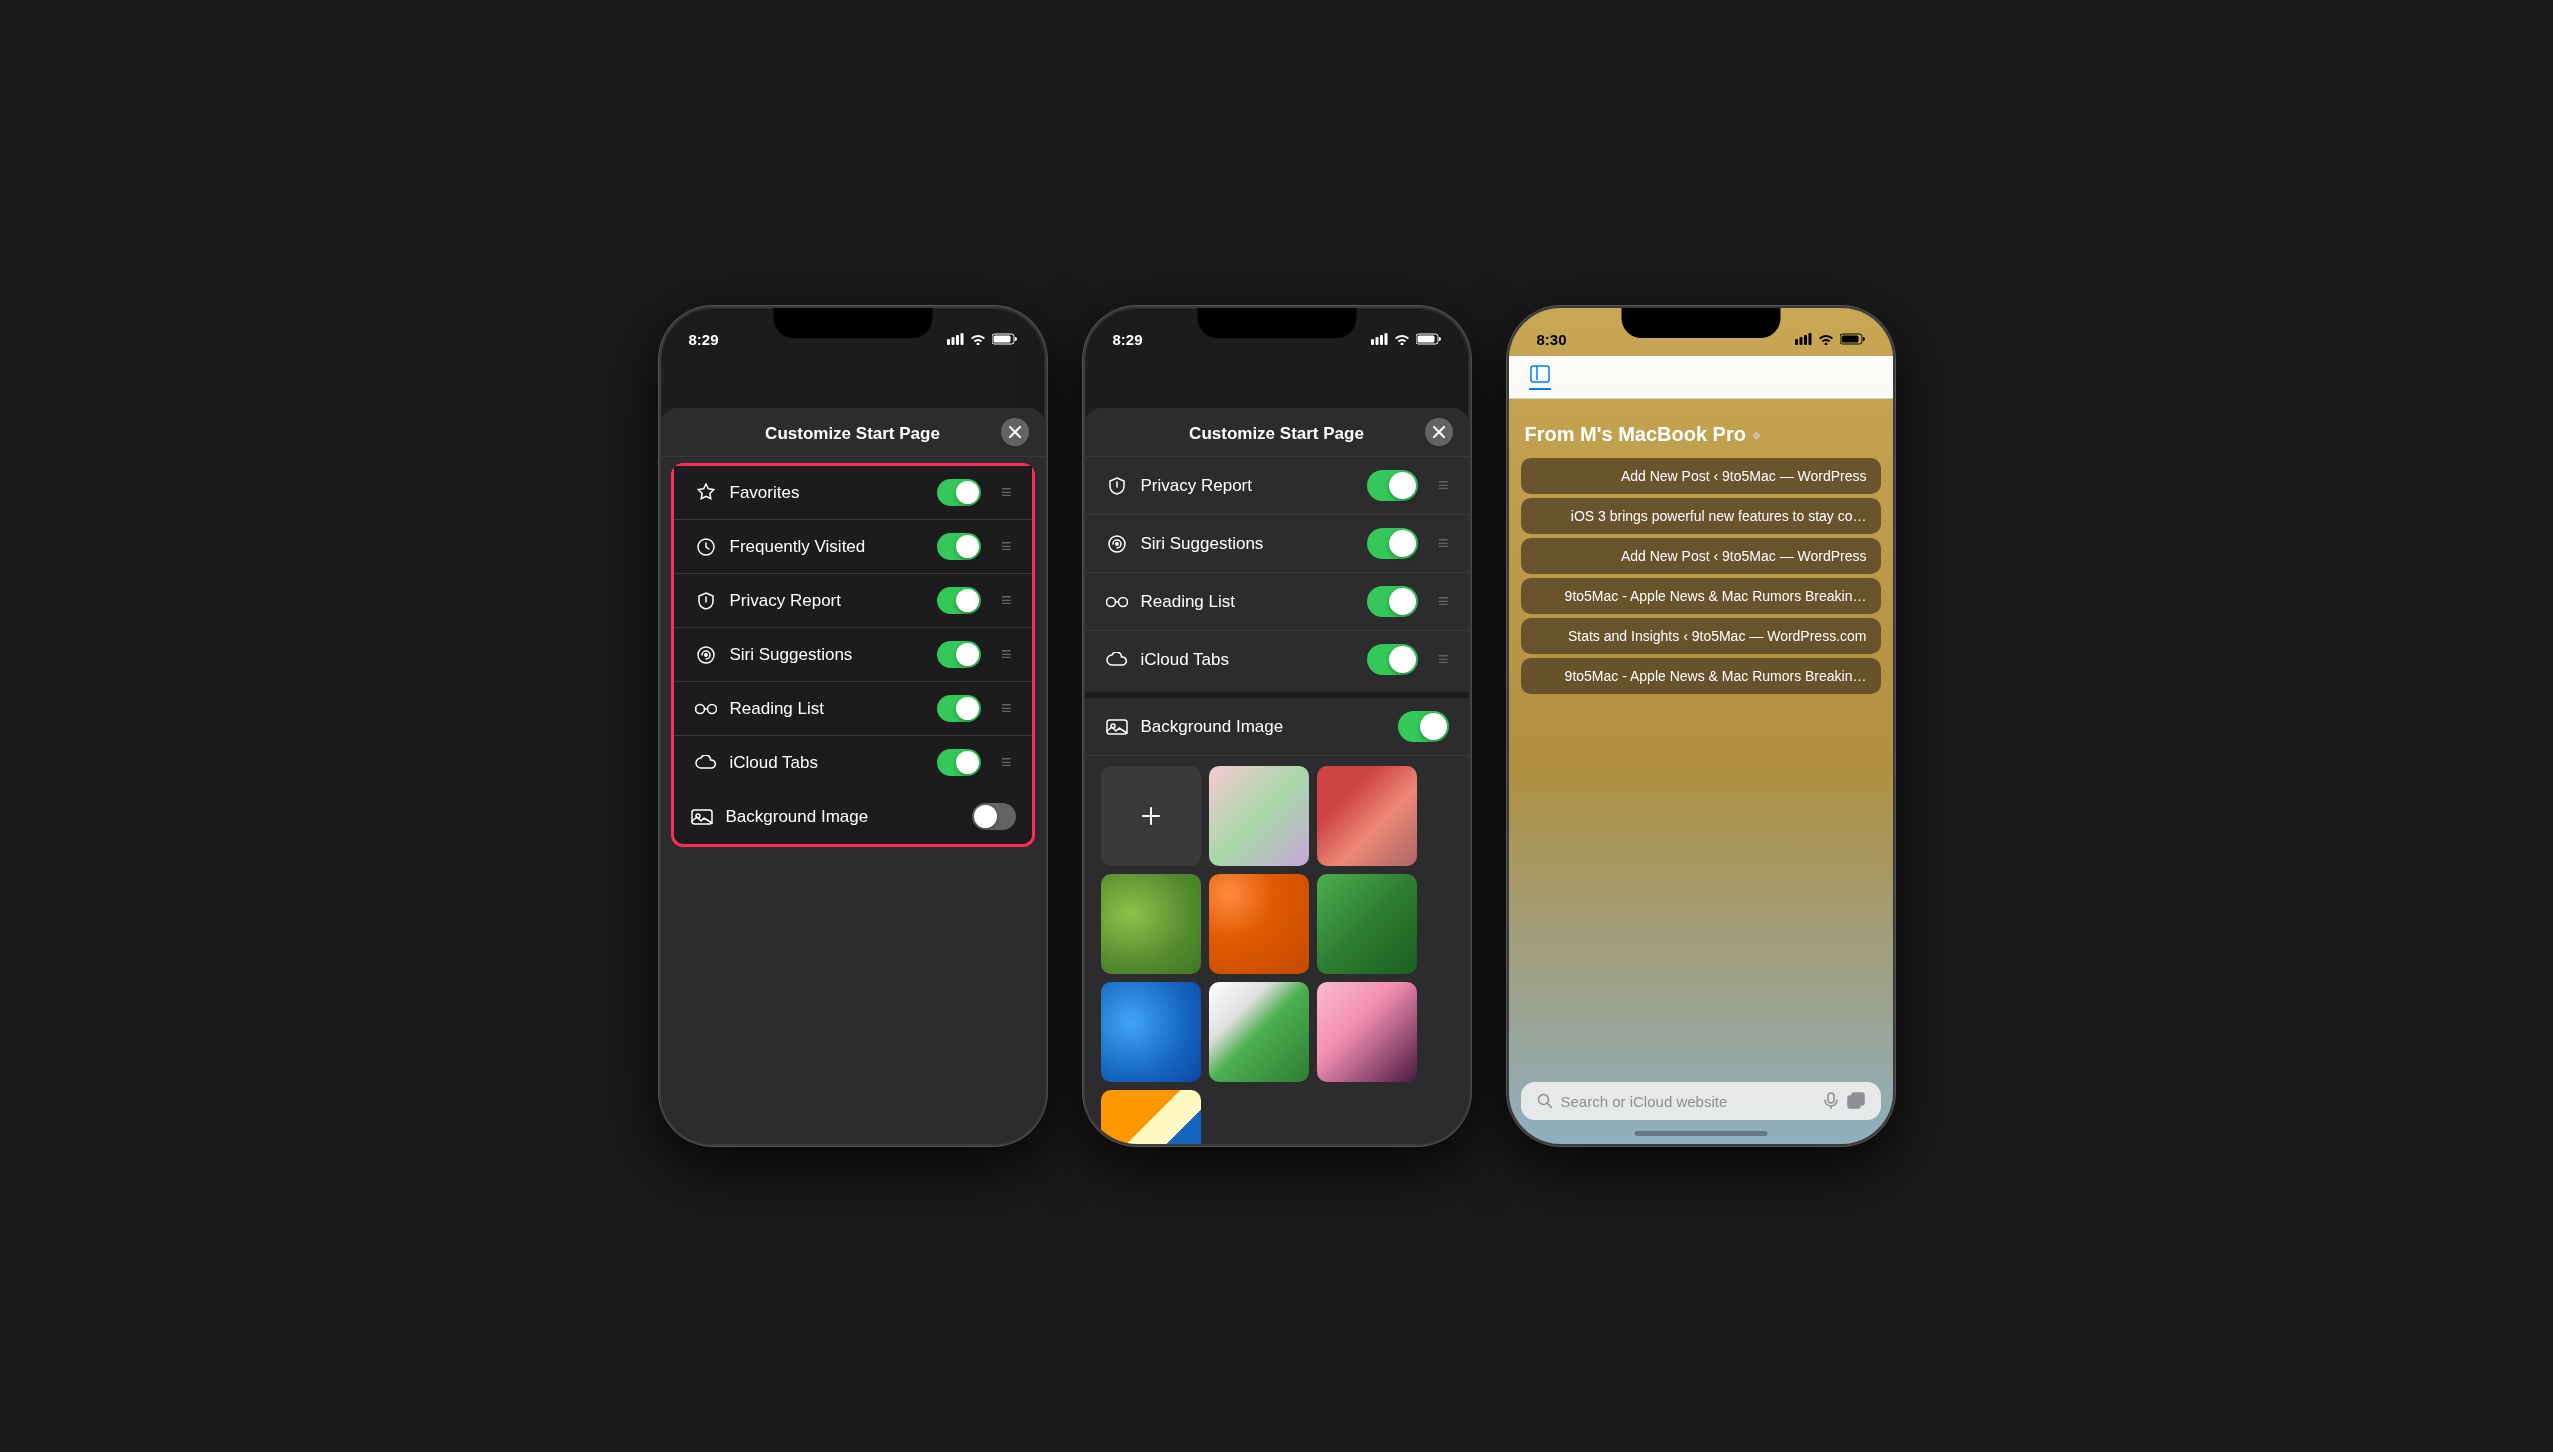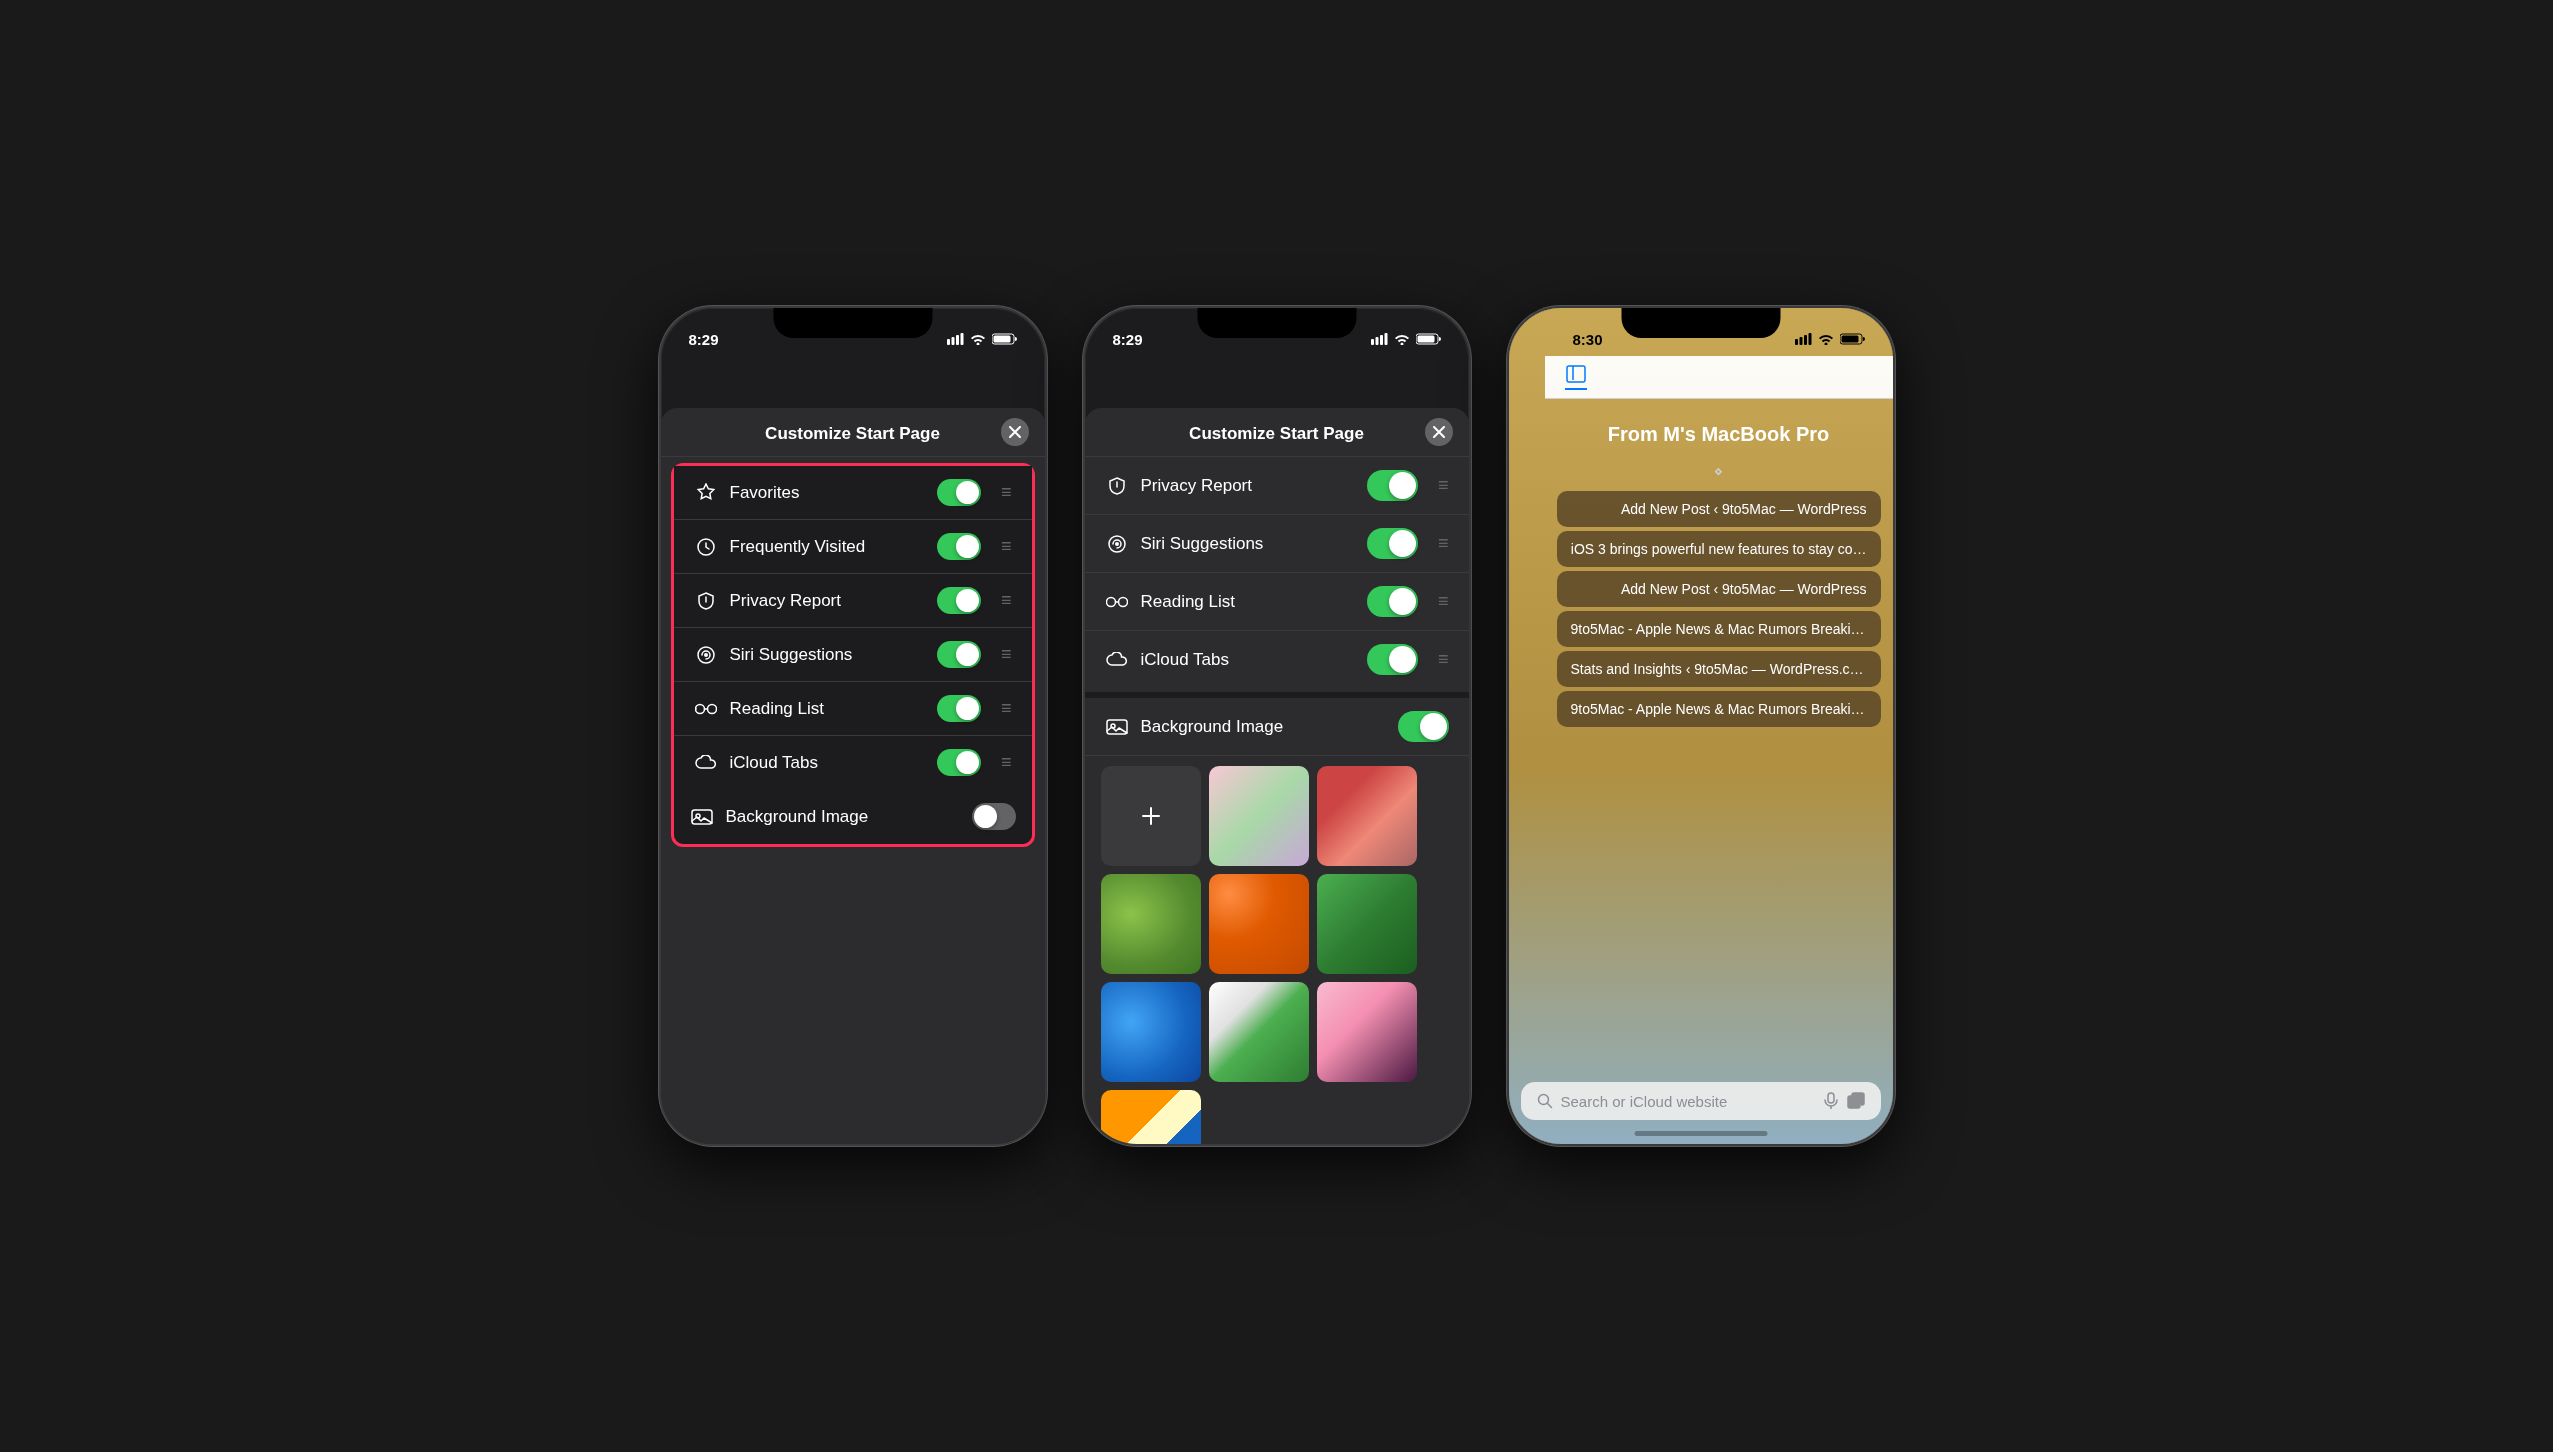--- a/index.html
+++ b/index.html
@@ -301,22 +301,21 @@
     }
     .reading-list-header {
       padding: 14px 16px 8px;
     }
     .reading-list-title {
       font-size: 20px;
       font-weight: 700;
       color: #fff;
       display: flex;
       align-items: center;
-      gap: 17px;
-      flex-direction: column;
+      gap: 6px;
     }
     .diamond-icon {
       font-size: 14px;
       color: #ccc;
     }
     .reading-items {
       padding: 4px 12px;
       display: flex;
       flex-direction: column;
       gap: 4px;
@@ -615,21 +614,21 @@
         </div>
         <div class="image-grid-row">
           <div class="grid-thumb thumb-diagonal"></div>
         </div>
       </div>
     </div>
 
     <div class="home-indicator"></div>
   </div>
 
-  <div class="phone phone-light" style="background:#e8d5a0; position:relative; overflow:hidden;padding-left:36px;">
+  <div class="phone phone-light" style="background:#e8d5a0; position:relative; overflow:hidden;">
     <div class="notch"></div>
 
     <div style="position:absolute;top:0;left:0;right:0;bottom:0;background:linear-gradient(180deg, #c8a855 0%, #b09040 55%, #90afc0 100%);z-index:0;"></div>
 
     <div class="status-bar status-bar-light" style="position:relative;z-index:10;">
       <span class="time" style="color:#000;">8:30</span>
       <div class="status-icons">
         <svg width="17" height="12" viewBox="0 0 17 12" fill="#000">
             <rect x="0" y="6" width="3" height="6" rx="1"></rect>
             <rect x="4.5" y="4" width="3" height="8" rx="1"></rect>

